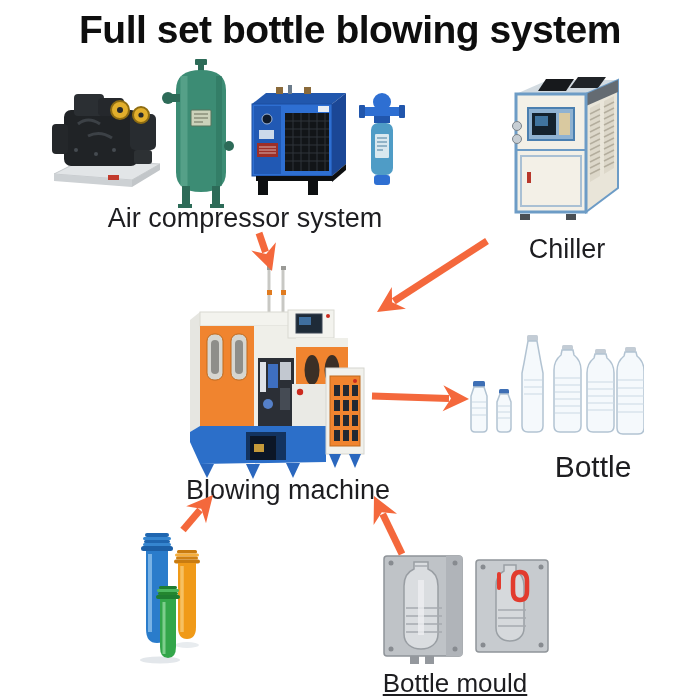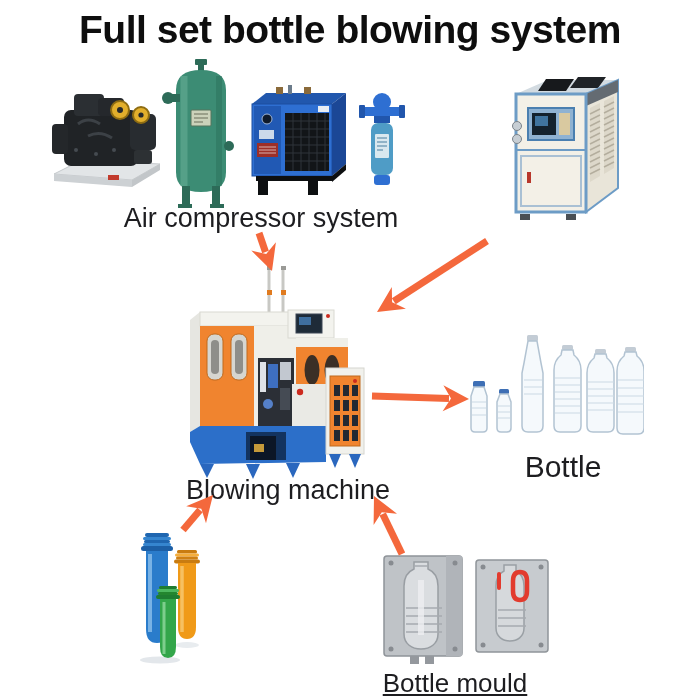--- a/index.html
+++ b/index.html
@@ -97,21 +97,21 @@
     <rect x="2" y="17" width="42" height="9" rx="2" fill="#2e6fd2"></rect>
     <rect x="0" y="15" width="6" height="13" rx="1" fill="#2156ac"></rect>
     <rect x="40" y="15" width="6" height="13" rx="1" fill="#2156ac"></rect>
     <rect x="15" y="26" width="16" height="7" fill="#2156ac"></rect>
     <rect x="12" y="33" width="22" height="52" rx="7" fill="#4f9cc6"></rect>
     <rect x="16" y="44" width="14" height="24" rx="1" fill="#d9e8ef"></rect>
     <path d="M18,48 h10 M18,52 h10 M18,56 h10 M18,60 h6" stroke="#4a7f9f" stroke-width="1.2"></path>
     <rect x="15" y="85" width="16" height="10" rx="3" fill="#2e6fd2"></rect>
   </svg>
 
-  <div class="node-label" id="label-air-compressor" style="left:261px;top:203px;">Air compressor system</div>
+  <div class="node-label" id="label-air-compressor" style="left:245px;top:203px;">Air compressor system</div>
 
   <svg class="abs photo" style="left:504px;top:70px;" width="122" height="152" viewBox="0 0 122 152">
     <polygon points="12,24 82,24 114,10 44,10" fill="#d3dbe1"></polygon>
     <polygon points="34,21 62,21 70,9 42,9" fill="#17191c"></polygon>
     <polygon points="66,18 94,18 102,7 74,7" fill="#202327"></polygon>
     <polygon points="82,24 114,10 114,118 82,142" fill="#e9e5d9" stroke="#6d9cc6" stroke-width="2"></polygon>
     <polygon points="82,24 114,10 114,22 82,36" fill="#646b72"></polygon>
     <polygon points="86,38 96,33 96,106 86,112" fill="#ddd8ca"></polygon>
     <path d="M86,44 l10,-5 M86,50 l10,-5 M86,56 l10,-5 M86,62 l10,-5 M86,68 l10,-5 M86,74 l10,-5 M86,80 l10,-5 M86,86 l10,-5 M86,92 l10,-5 M86,98 l10,-5 M86,104 l10,-5" stroke="#b4ae9e" stroke-width="1.5"></path>
     <polygon points="100,31 110,26 110,98 100,104" fill="#ddd8ca"></polygon>
@@ -123,20 +123,21 @@
     <rect x="31" y="46" width="13" height="10" fill="#40749f"></rect>
     <rect x="55" y="43" width="11" height="22" fill="#d9c9a0"></rect>
     <circle cx="13" cy="56" r="4.5" fill="#c7ced4" stroke="#7b838a"></circle>
     <circle cx="13" cy="69" r="4.5" fill="#c7ced4" stroke="#7b838a"></circle>
     <rect x="17" y="86" width="60" height="50" fill="none" stroke="#a9c0d4" stroke-width="2"></rect>
     <rect x="23" y="102" width="4" height="11" fill="#b8372b"></rect>
     <rect x="16" y="144" width="10" height="6" fill="#4a4f54"></rect>
     <rect x="62" y="144" width="10" height="6" fill="#4a4f54"></rect>
   </svg>
 
+  <div class="node-label" id="label-chiller" style="left:567px;top:234px;">Chiller</div>
 
   <svg class="abs photo" style="left:188px;top:264px;" width="178" height="216" viewBox="0 0 178 216">
     <line x1="81" y1="4" x2="81" y2="48" stroke="#c8c8c4" stroke-width="3"></line>
     <line x1="95" y1="4" x2="95" y2="48" stroke="#c8c8c4" stroke-width="3"></line>
     <rect x="79" y="2" width="5" height="4" fill="#9a9a96"></rect>
       <rect x="93" y="2" width="5" height="4" fill="#9a9a96"></rect>
     <rect x="79" y="26" width="5" height="5" fill="#e07b20"></rect>
       <rect x="93" y="26" width="5" height="5" fill="#e07b20"></rect>
     <polygon points="2,56 12,48 12,162 2,168" fill="#e6e6e1"></polygon>
     <rect x="12" y="48" width="92" height="14" fill="#f3f3ee" stroke="#d9d9d2"></rect>
@@ -209,21 +210,21 @@
     <g stroke="#ccd9e4" stroke-width="1.2" fill="none">
       <path d="M8,70 h14 M8,76 h14 M8,83 h14"></path>
       <path d="M34,74 h12 M34,80 h12 M34,86 h12"></path>
       <path d="M60,48 h18 M60,55 h18 M60,62 h18"></path>
       <path d="M91,46 h25 M91,53 h25 M91,60 h25 M91,67 h25 M91,74 h25 M91,81 h25"></path>
       <path d="M124,50 h26 M124,57 h26 M124,64 h26 M124,71 h26 M124,78 h26"></path>
       <path d="M154,48 h26 M154,56 h26 M154,64 h26 M154,72 h26 M154,80 h26"></path>
     </g>
   </svg>
 
-  <div class="node-label" id="label-bottle" style="left:563px;top:450px;">Bottle</div>
+  <div class="node-label" id="label-bottle" style="left:593px;top:450px;">Bottle</div>
 
   <svg class="abs photo" style="left:132px;top:530px;" width="140" height="136" viewBox="0 0 140 136">
     <ellipse cx="28" cy="130" rx="20" ry="3.5" fill="#e3e7eb"></ellipse>
     <ellipse cx="55" cy="115" rx="12" ry="3" fill="#e8ecef"></ellipse>
     <rect x="13" y="3" width="24" height="4" rx="2" fill="#1f66b0"></rect>
     <rect x="11" y="7" width="28" height="3" rx="1.5" fill="#3585cf"></rect>
     <rect x="12" y="10" width="26" height="3" rx="1.5" fill="#1f66b0"></rect>
     <rect x="11" y="13" width="28" height="3" rx="1.5" fill="#3585cf"></rect>
     <rect x="9" y="16" width="32" height="5" rx="2.5" fill="#1c5fa6"></rect>
     <path d="M14,21 h22 v78 q0,14 -11,14 q-11,0 -11,-14 z" fill="#2a7ccb"></path>

